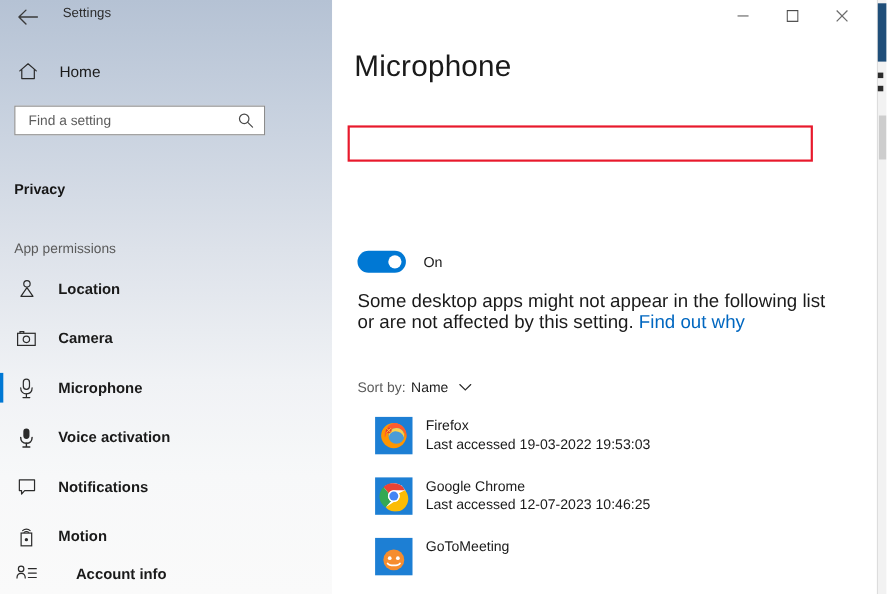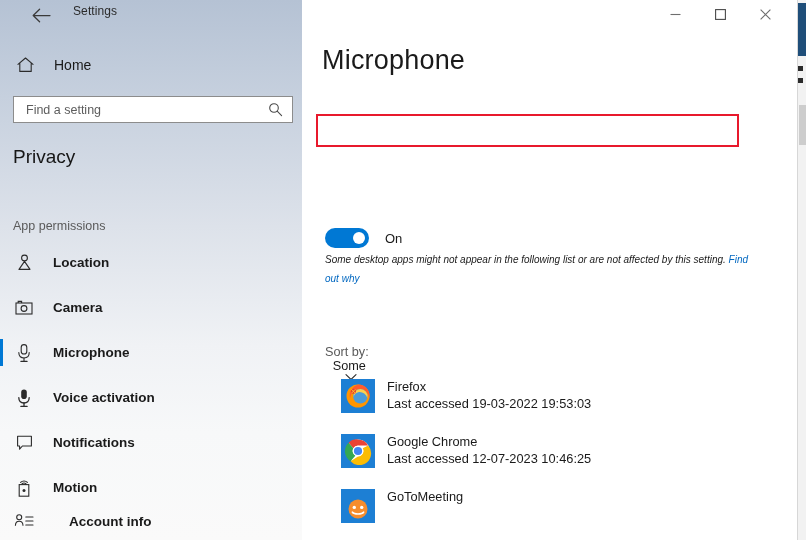--- a/index.html
+++ b/index.html
@@ -17,54 +17,54 @@
   .bg-window .bg-titlebar{position:absolute;left:0;top:3px;width:9px;height:53px;background:#1f4e79;}
   .bg-window .bg-mark1{position:absolute;left:0;top:66px;width:5px;height:5px;background:#2b2b2b;}
   .bg-window .bg-mark2{position:absolute;left:0;top:78px;width:5px;height:5px;background:#2b2b2b;}
   .bg-window .bg-scroll{position:absolute;left:1px;top:105px;width:7px;height:40px;background:#cdcdcd;}
 
   
   .sidebar{
     position:absolute;left:0;top:0;width:302px;height:540px;
     background:linear-gradient(180deg,#b5c2d4 0%,#c6d0de 18%,#dde2ea 42%,#f0f2f5 64%,#f7f8f9 80%,#fafafa 100%);
   }
-  .titlebar-left{position:absolute;left:16px;top:0;width:288px;height:30px;}
+  .titlebar-left{position:absolute;left:0;top:0;width:288px;height:30px;}
   .back-arrow{
     position:absolute;left:10px;top:2px;width:30px;height:26px;
     display:flex;align-items:center;justify-content:center;cursor:default;
   }
   .win-title{
     position:absolute;left:57px;top:4px;
     font-size:12px;color:#2b2b2b;letter-spacing:.1px;
   }
 
   .home-row{
     position:absolute;left:0;top:50px;width:302px;height:30px;
     display:flex;align-items:center;cursor:default;
   }
   .home-icon{width:22px;height:22px;margin-left:14px;display:flex;align-items:center;justify-content:center;}
   .home-label{margin-left:18px;font-size:14px;color:#1a1a1a;}
 
   .search-box{
-    position:absolute;left:13px;top:96px;width:280px;height:27px;
+    position:absolute;left:13px;top:96px;width:228px;height:27px;
     background:#fff;border:1px solid #8c8c8c;box-sizing:border-box;
     display:flex;align-items:center;
   }
   .search-box input{
     border:0;outline:0;background:transparent;
     font-family:"Liberation Sans","DejaVu Sans",sans-serif;
     font-size:12.5px;color:#5d5d5d;
     margin-left:10px;width:220px;height:23px;
   }
   .search-box input::placeholder{color:#5d5d5d;opacity:1;}
   .search-icon{margin-left:auto;margin-right:9px;display:flex;align-items:center;}
 
   .section-title{
-    position:absolute;left:13px;top:146px;
-    font-size:19px;font-weight:normal;color:#161616;
+    position:absolute;left:13px;top:164px;
+    font-size:13px;font-weight:bold;color:#161616;
   }
   .group-label{
     position:absolute;left:13px;top:219px;
     font-size:12.5px;color:#5a5a5a;
   }
 
   .nav-list{position:absolute;left:0;top:240px;width:302px;font-weight:bold;}
   .nav-item{
     position:relative;height:45px;display:flex;align-items:center;cursor:default;
   }
@@ -104,27 +104,27 @@
   .toggle{
     width:44px;height:20px;border-radius:10px;background:#0078d4;
     position:relative;cursor:default;flex:none;
   }
   .toggle .knob{
     position:absolute;right:4px;top:4px;width:12px;height:12px;border-radius:50%;background:#fff;
   }
   .toggle-label{margin-left:16px;font-size:13px;color:#1a1a1a;}
 
   .note{
-    position:absolute;left:23px;top:250px;width:430px;
-    font-size:10px;line-height:19px;color:#1a1a1a;font-style:italic;
+    position:absolute;left:23px;top:264px;width:430px;
+    font-size:17px;line-height:19px;color:#1a1a1a;
   }
   .note a{color:#0067c0;text-decoration:none;cursor:default;}
 
   .sortby{
-    position:absolute;left:23px;top:345px;display:flex;align-items:center;cursor:default;flex-direction:column;
+    position:absolute;left:23px;top:345px;display:flex;align-items:center;cursor:default;
   }
   .sortby .sb-label{font-size:12.7px;color:#5a5a5a;}
   .sortby .sb-value{font-size:12.7px;color:#1a1a1a;margin-left:5px;}
   .sortby .sb-chevron{margin-left:9px;display:flex;align-items:center;}
 
   .app-list{position:absolute;left:0;top:375px;width:495px;}
   .app-row{position:relative;height:55px;display:flex;align-items:flex-start;cursor:default;}
   .app-icon{
     position:absolute;left:39px;top:4px;width:34px;height:34px;
     background:#1d7fd4;display:flex;align-items:center;justify-content:center;flex:none;
@@ -295,21 +295,21 @@
       </div>
       <span class="toggle-label">On</span>
     </div>
 
     <div class="note">
       <span>Some desktop apps might not appear in the following list or are not affected by this setting. </span><a href="#">Find out why</a>
     </div>
 
     <div class="sortby">
       <span class="sb-label">Sort by:</span>
-      <span class="sb-value">Some</span>
+      <span class="sb-value">Name</span>
       <span class="sb-chevron">
         <svg width="12" height="8" viewBox="0 0 12 8">
           <path d="M1 1.6 L6 6.4 L11 1.6" stroke="#2b2b2b" stroke-width="1.1" fill="none" stroke-linecap="round"></path>
         </svg>
       </span>
     </div>
 
     <div class="app-list">
 
       <div class="app-row">

